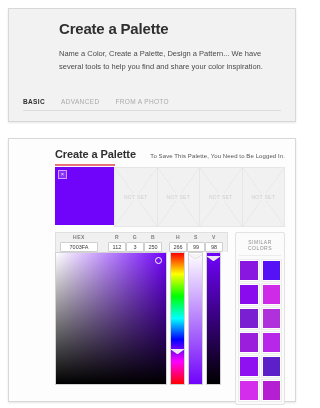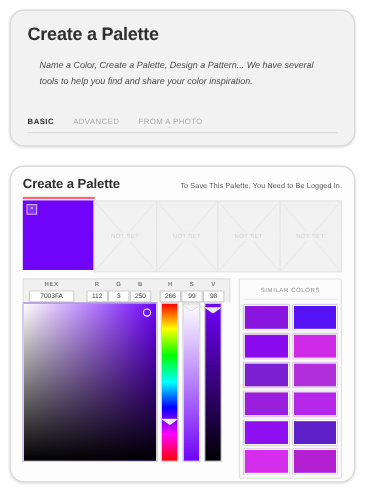--- a/index.html
+++ b/index.html
@@ -9,35 +9,35 @@
     font-family:"Liberation Sans", sans-serif;
     -webkit-font-smoothing:antialiased;
   }
   .page{position:relative;width:320px;height:408px;background:#fff;}
 
   
   .card{
     position:absolute;left:8px;right:24px;
     background:#fafafa;
     border:1px solid #d8d8d8;
-    border-radius:12px;
+    border-radius:0;
     box-shadow:0 1px 2px rgba(0,0,0,.10);
+    padding-left:36px;
   }
 
   
   #intro-card{top:8px;height:112px;background:#f2f2f2;}
   .intro-inner{padding:12px 14px 0 14px;}
   .intro-title{
     font-size:15px;font-weight:bold;color:#2f2f2f;
     letter-spacing:-.2px;margin:0 0 9px 0;line-height:1.1;
   }
   .intro-desc{
-    font-size:7.5px;color:#4a4a4a;line-height:1.75;margin:10px;
+    font-size:7.5px;color:#4a4a4a;line-height:1.75;margin:0;
     max-width:278px;
-    font-style:italic;
   }
   .tabs{
     position:absolute;left:14px;right:14px;bottom:10px;
     border-bottom:1px solid #dcdcdc;padding-bottom:4px;
     display:flex;align-items:flex-end;gap:16px;
   }
   .tab{
     font-size:6.5px;letter-spacing:.35px;color:#a9a9a9;
     text-transform:uppercase;padding-bottom:1px;
     cursor:pointer;white-space:nowrap;

